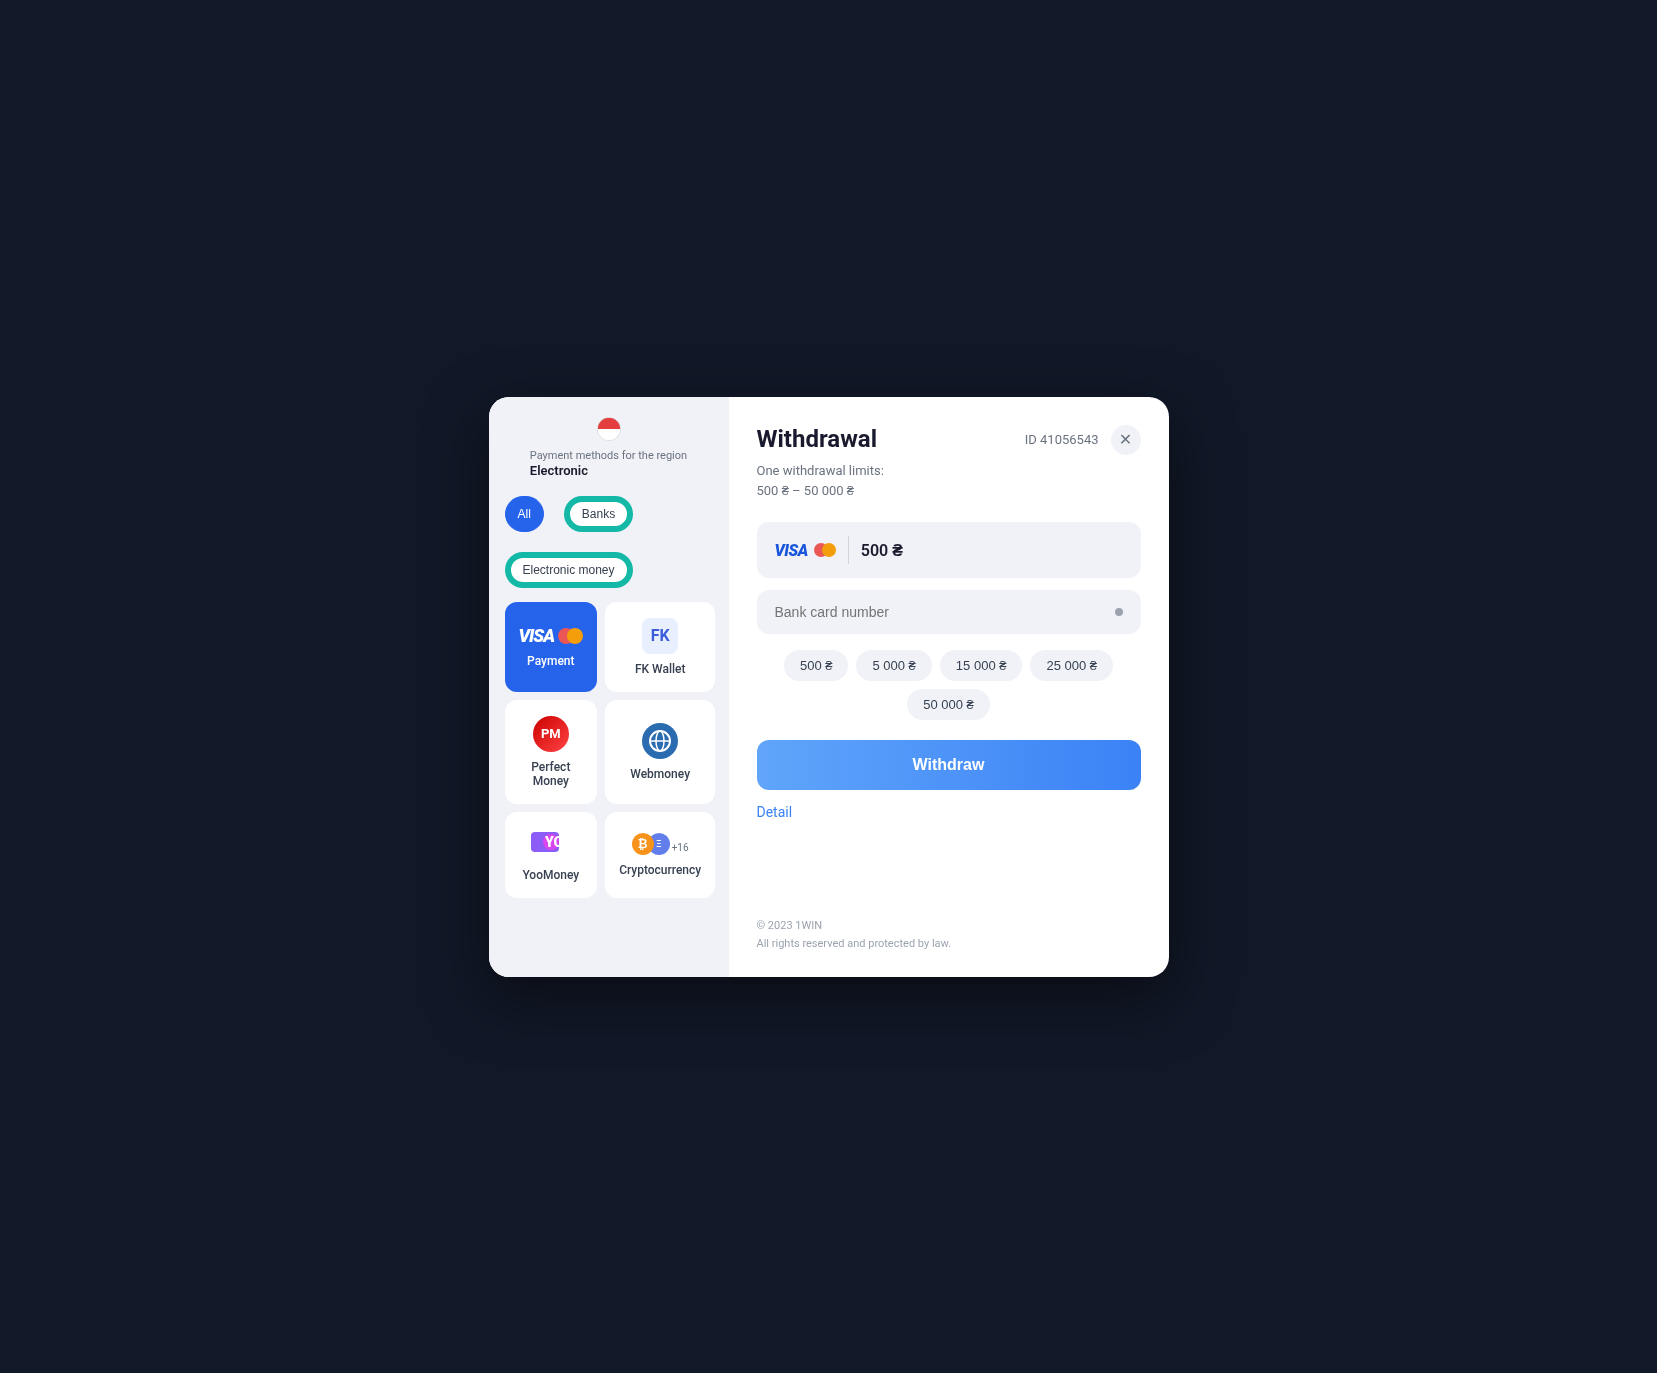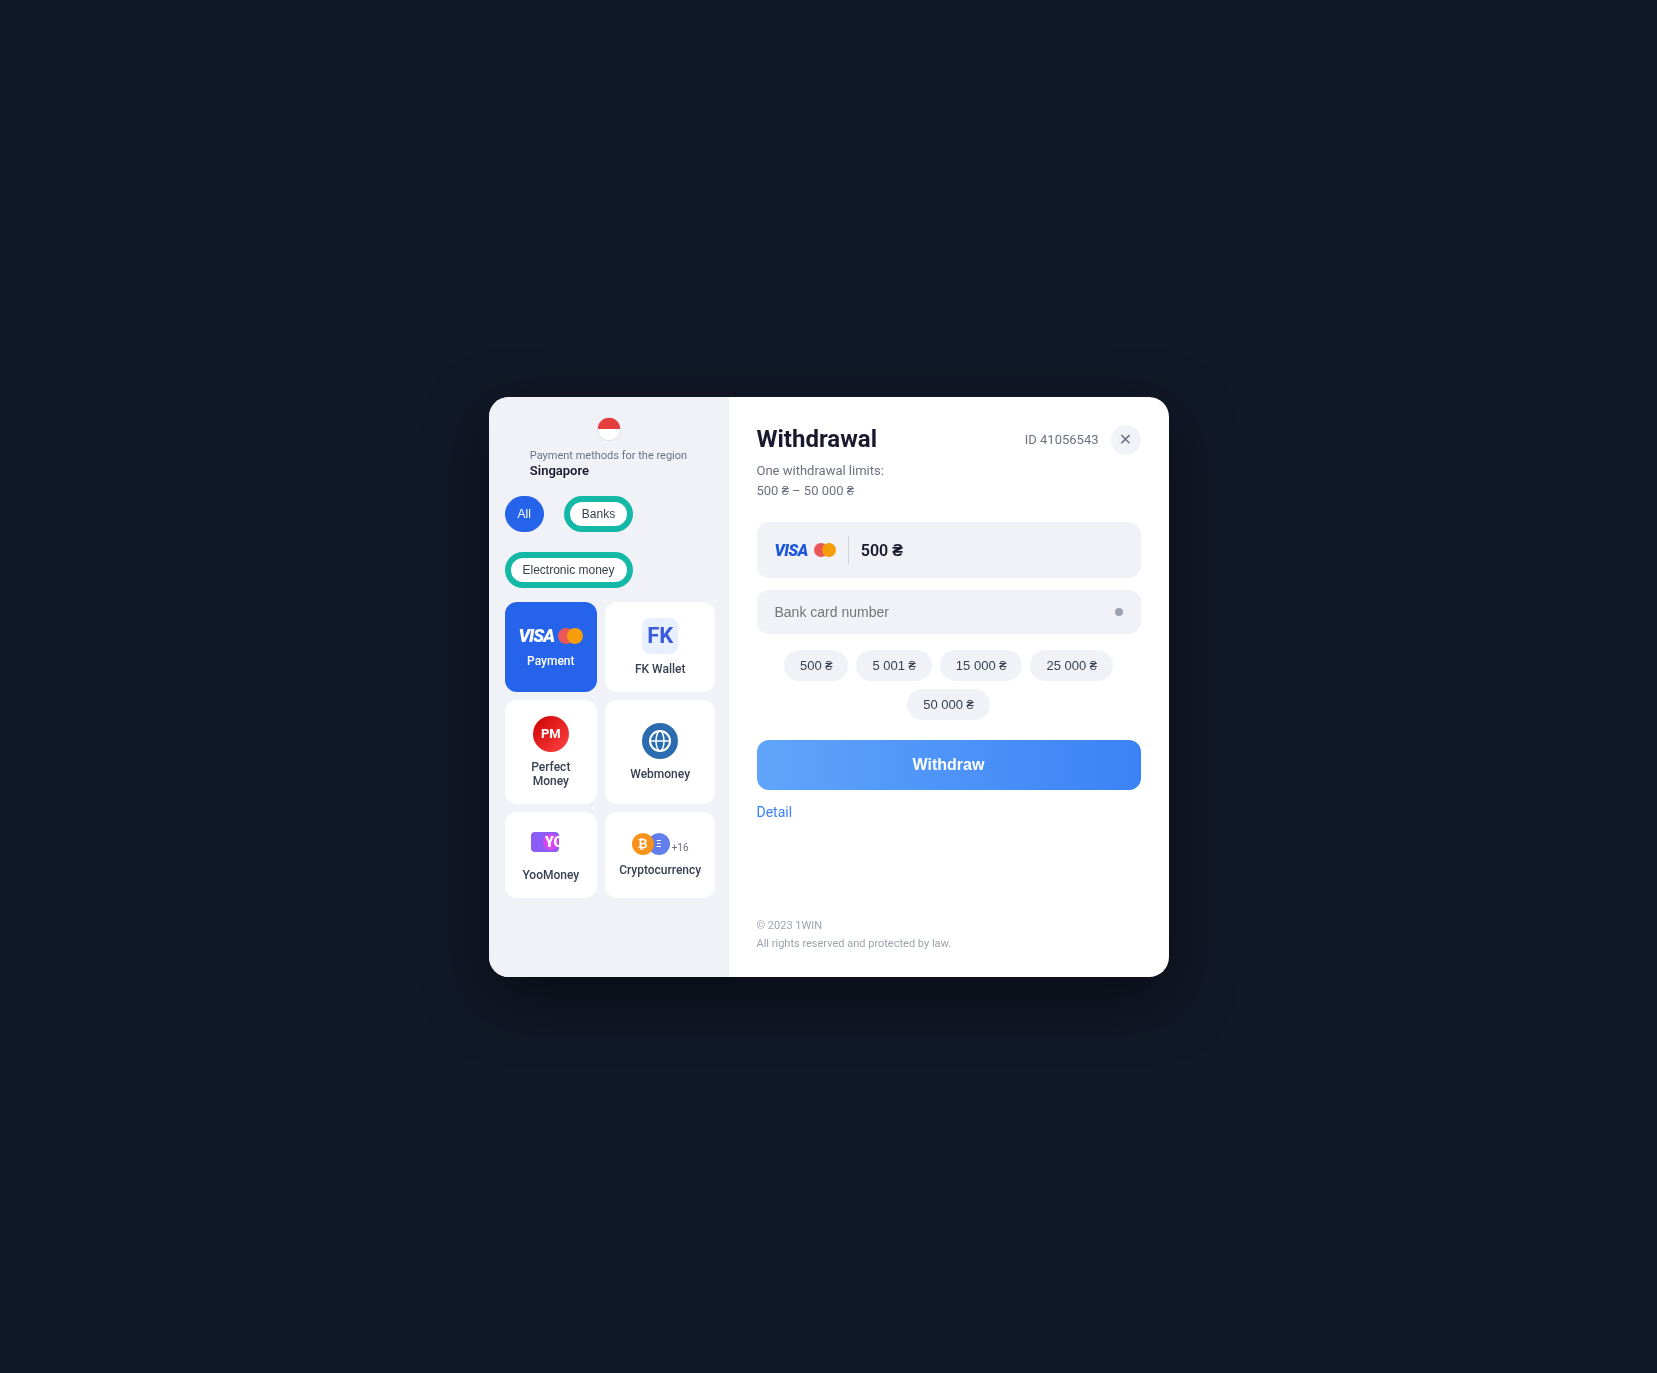--- a/index.html
+++ b/index.html
@@ -164,21 +164,21 @@
     .fk-icon {
       width: 36px;
       height: 36px;
       background: #e8f0ff;
       border-radius: 8px;
       display: flex;
       align-items: center;
       justify-content: center;
     }
     .fk-text {
-      font-size: 22px;
+      font-size: 16px;
       font-weight: 700;
       color: #3b5bdb;
     }
     
     .pm-icon {
       width: 36px;
       height: 36px;
       border-radius: 50%;
       background: linear-gradient(135deg, #cc0000, #ff4444);
       display: flex;
@@ -398,21 +398,21 @@
 
     <div class="region-header">
       <div class="flag-icon flag-sg">
         <svg width="24" height="24" viewBox="0 0 24 24">
             <rect width="24" height="12" fill="#e53e3e"></rect>
             <rect y="12" width="24" height="12" fill="#fff"></rect>
           </svg>
       </div>
       <div class="region-text">
         <span class="region-label">Payment methods for the region</span>
-        <span class="region-name">Singapore</span>
+        <span class="region-name">Electronic</span>
       </div>
     </div>
 
     <div class="filter-tabs">
       <button class="filter-tab active">All</button>
       <button class="filter-tab inactive">Banks</button>
       <button class="filter-tab inactive">Electronic money</button>
     </div>
 
     <div class="payment-grid">
@@ -501,21 +501,21 @@
       <span class="amount-value">500 ₴</span>
     </div>
 
     <div class="card-input-row">
       <input class="card-input" type="text" placeholder="Bank card number" style="">
       <div class="dot-fill"></div>
     </div>
 
     <div class="quick-amounts">
       <button class="quick-amount-btn">500 ₴</button>
-      <button class="quick-amount-btn">5 001 ₴</button>
+      <button class="quick-amount-btn">5 000 ₴</button>
       <button class="quick-amount-btn">15 000 ₴</button>
       <button class="quick-amount-btn">25 000 ₴</button>
       <button class="quick-amount-btn">50 000 ₴</button>
     </div>
 
     <button class="withdraw-btn">Withdraw</button>
 
     <a class="detail-link">Detail</a>
 
     <div style="flex:1"></div>

